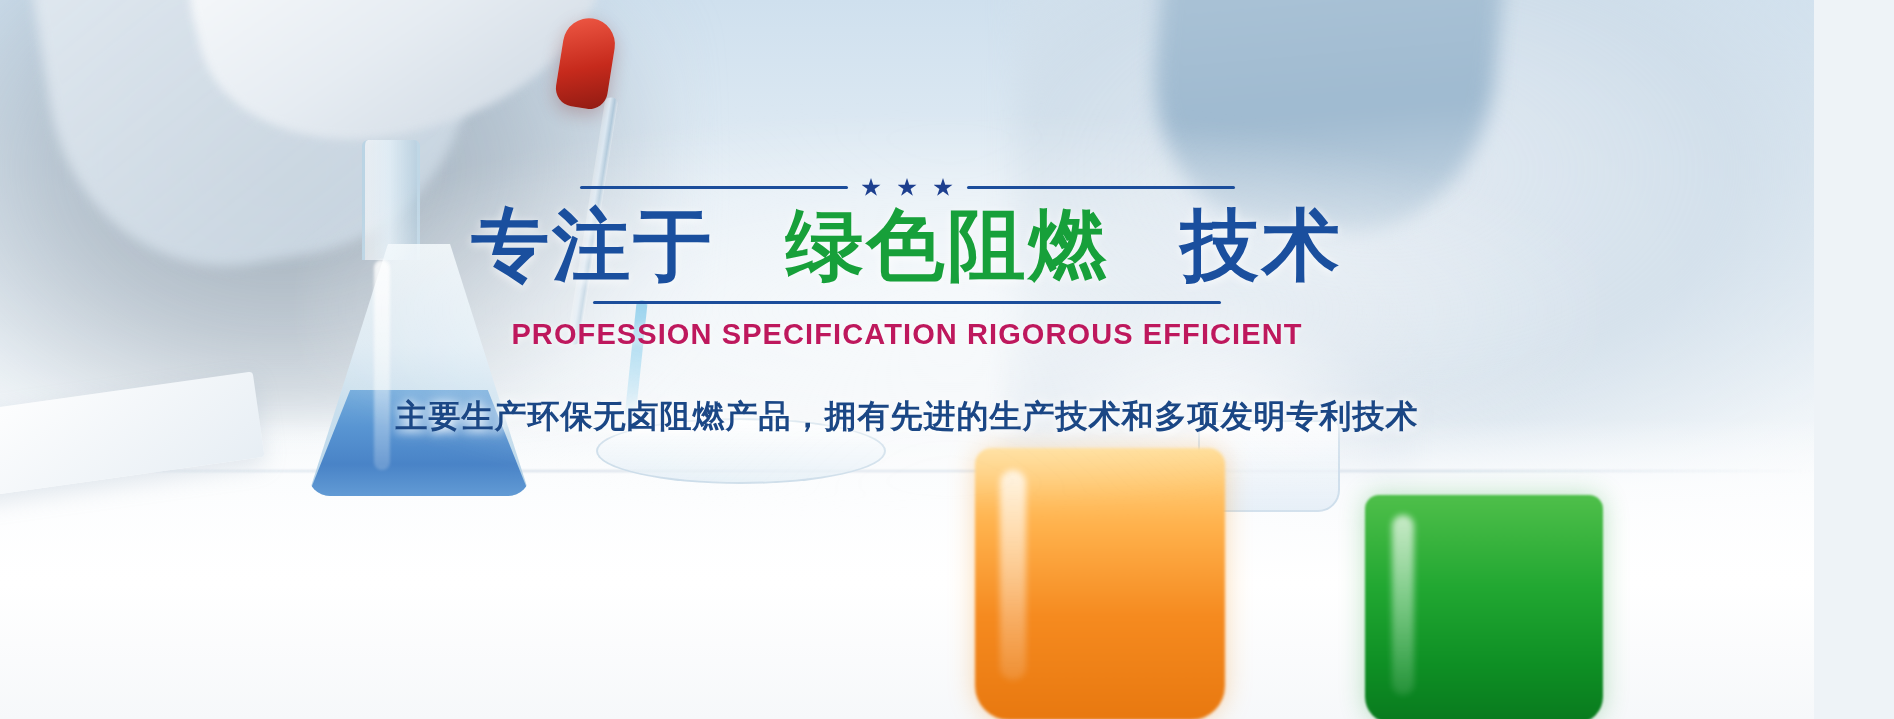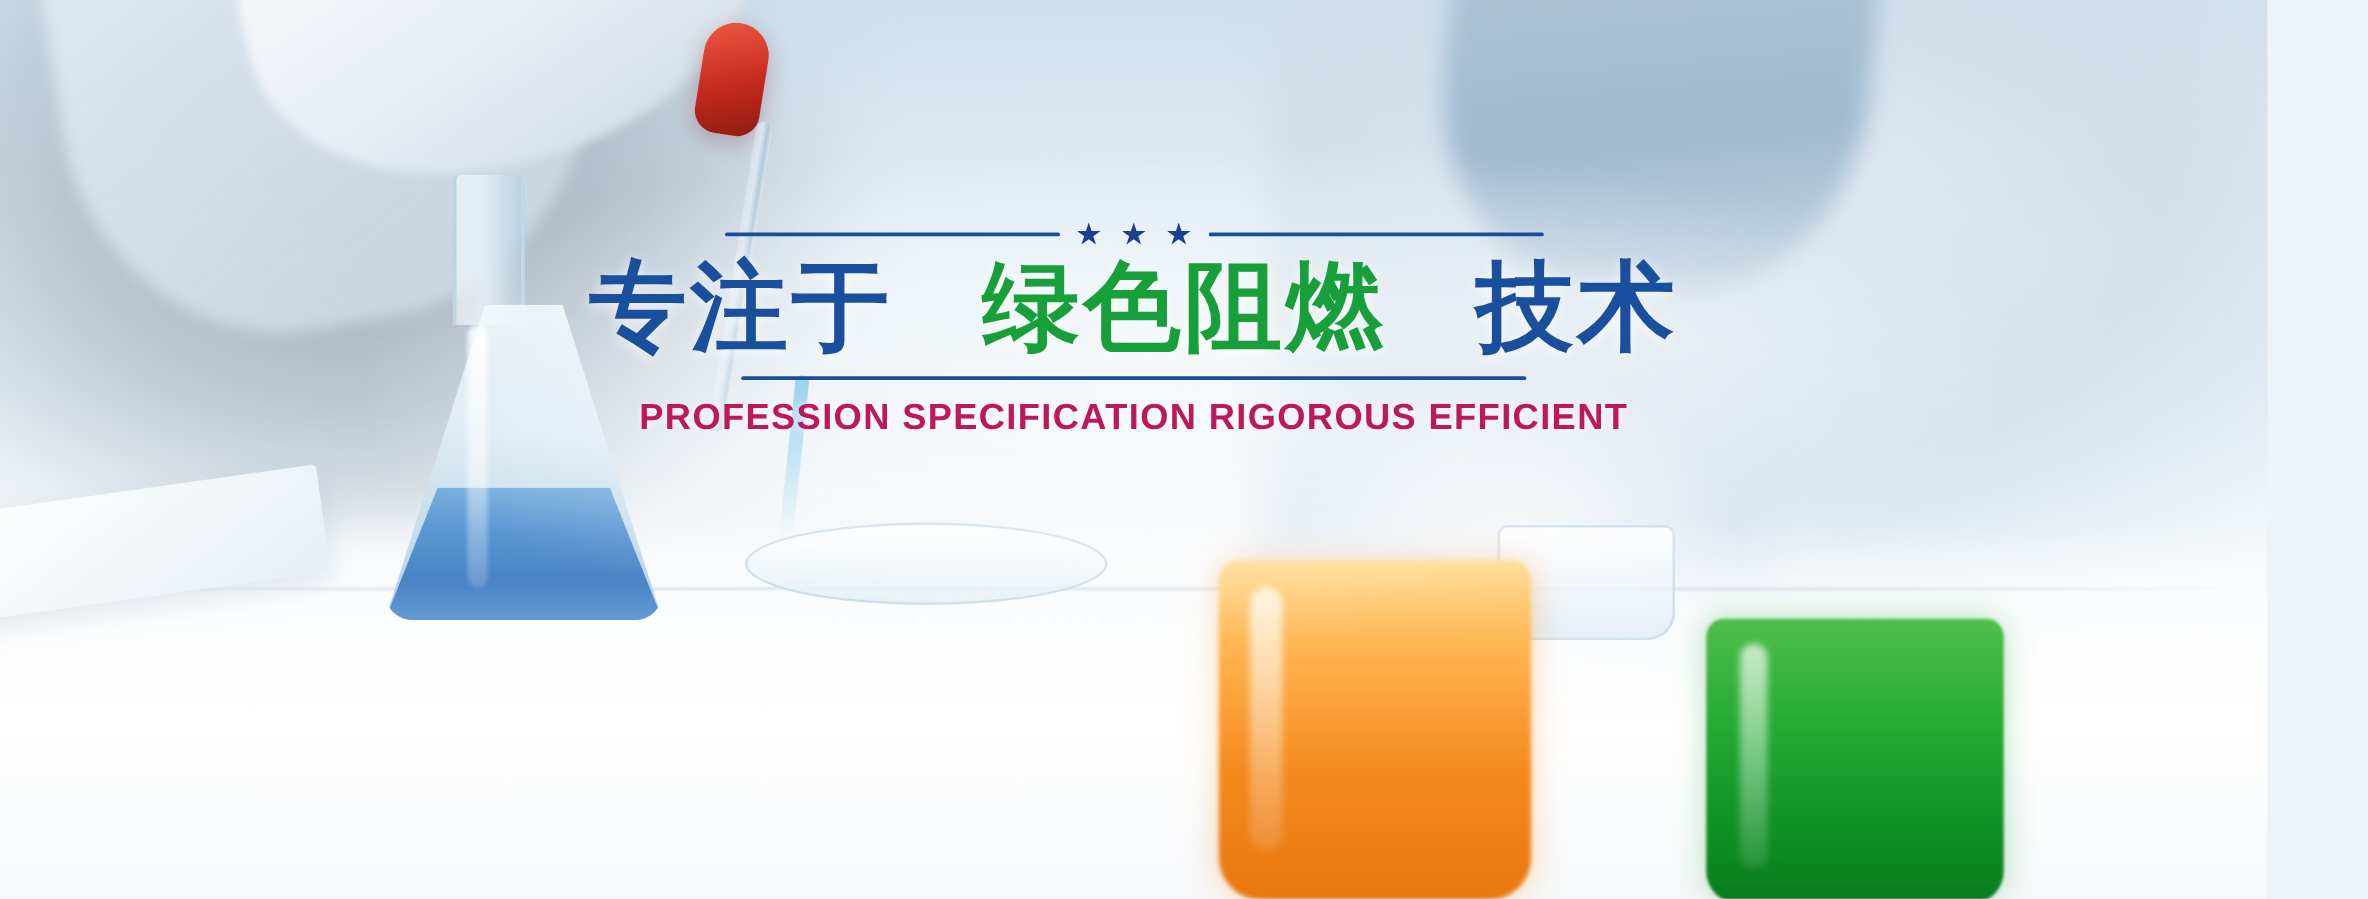--- a/index.html
+++ b/index.html
@@ -282,15 +282,16 @@
       <span class="hl-gap"></span>
       <span class="hl-green">绿色阻燃</span>
       <span class="hl-gap"></span>
       <span class="hl-blue">技术</span>
     </h1>
 
     <div class="underline"></div>
 
     <div class="subtitle-en">PROFESSION SPECIFICATION RIGOROUS EFFICIENT</div>
 
+    <div class="tagline">主要生产环保无卤阻燃产品，拥有先进的生产技术和多项发明专利技术</div>
 
   </div>
 </div>
 
 </body></html>

